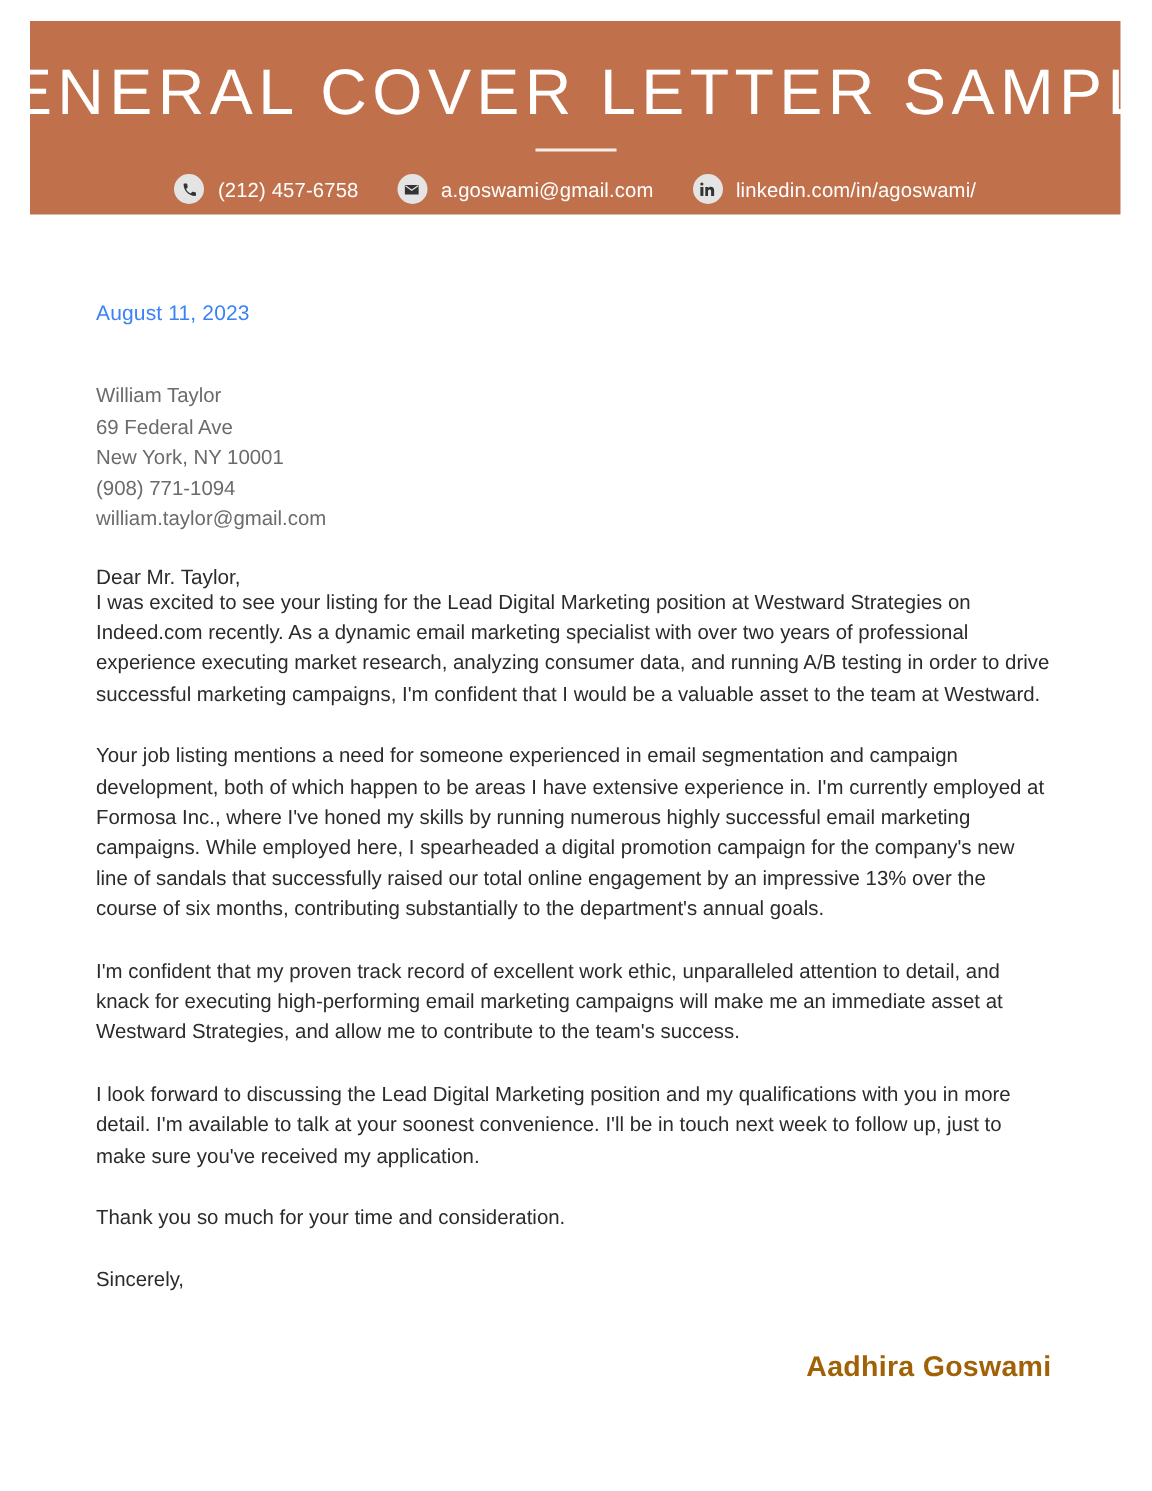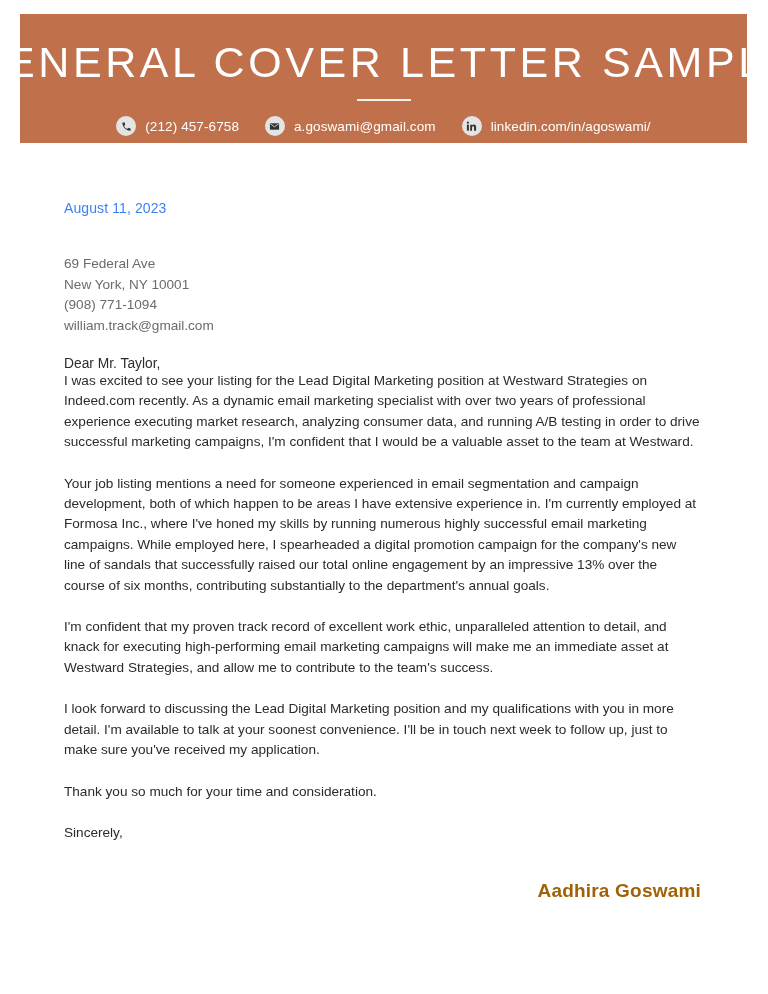--- a/index.html
+++ b/index.html
@@ -183,24 +183,25 @@
       </div>
 
     </div>
   </div>
 
   <div class="letter">
 
     <div class="date-line">August 11, 2023</div>
 
     <div class="recipient">
+      <div>William Taylor</div>
       <div>69 Federal Ave</div>
       <div>New York, NY 10001</div>
       <div>(908) 771-1094</div>
-      <div>william.track@gmail.com</div>
+      <div>william.taylor@gmail.com</div>
     </div>
 
     <div class="salutation">Dear Mr. Taylor,</div>
 
     <p class="body-para">I was excited to see your listing for the Lead Digital Marketing position at Westward Strategies on Indeed.com recently. As a dynamic email marketing specialist with over two years of professional experience executing market research, analyzing consumer data, and running A/B testing in order to drive successful marketing campaigns, I'm confident that I would be a valuable asset to the team at Westward.</p>
     <p class="body-para">Your job listing mentions a need for someone experienced in email segmentation and campaign development, both of which happen to be areas I have extensive experience in. I'm currently employed at Formosa Inc., where I've honed my skills by running numerous highly successful email marketing campaigns. While employed here, I spearheaded a digital promotion campaign for the company's new line of sandals that successfully raised our total online engagement by an impressive 13% over the course of six months, contributing substantially to the department's annual goals.</p>
     <p class="body-para">I'm confident that my proven track record of excellent work ethic, unparalleled attention to detail, and knack for executing high-performing email marketing campaigns will make me an immediate asset at Westward Strategies, and allow me to contribute to the team's success.</p>
     <p class="body-para">I look forward to discussing the Lead Digital Marketing position and my qualifications with you in more detail. I'm available to talk at your soonest convenience. I'll be in touch next week to follow up, just to make sure you've received my application.</p>
 
     <p class="closing-line">Thank you so much for your time and consideration.</p>

